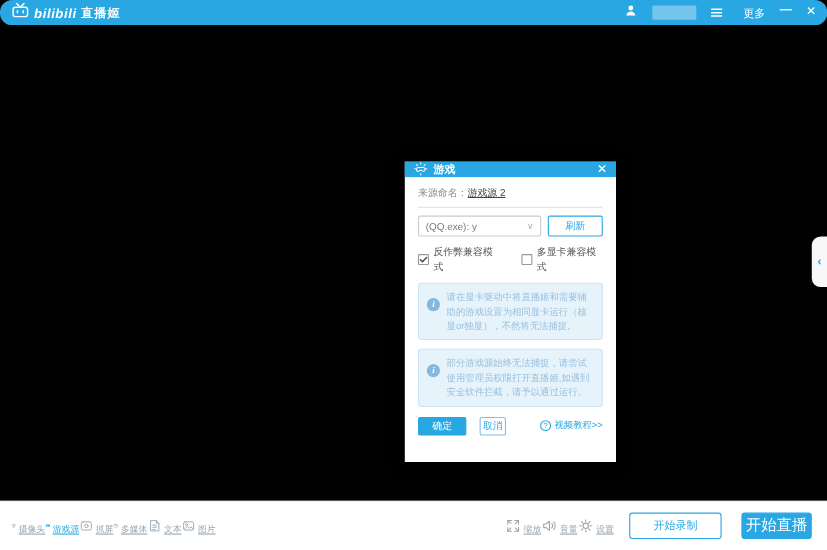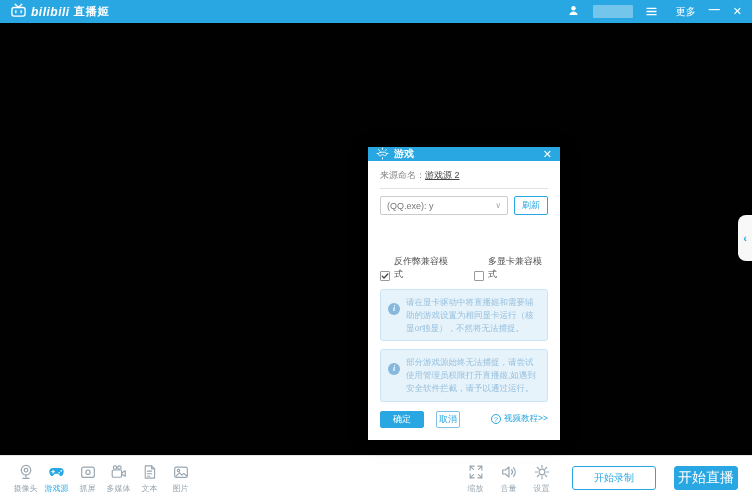--- a/index.html
+++ b/index.html
@@ -1,21 +1,21 @@
 <!DOCTYPE html>
 <html><head>
 <meta charset="utf-8">
 <style>
   * { margin:0; padding:0; box-sizing:border-box; }
   html,body { width:752px; height:500px; overflow:hidden; }
   body { font-family:"Liberation Sans","DejaVu Sans",sans-serif; background:#000; }
   .app { width:752px; height:500px; display:flex; flex-direction:column; background:#000; }
 
   
-  .titlebar { height:23px; background:#29A7E2; display:flex; align-items:center; padding:0 10px; flex:0 0 auto; }
+  .titlebar { height:23px; background:#29A7E2; display:flex; align-items:center; padding:0 10px; flex:0 0 auto;border-radius:11px; }
   .logo { display:flex; align-items:center; gap:4px; color:#fff; }
   .logo .app-name { font-size:12px; font-weight:bold; font-style:italic; letter-spacing:0.5px; }
   .logo .app-suffix { font-size:11px; font-weight:bold; letter-spacing:1px; }
   .tb-right { margin-left:auto; display:flex; align-items:center; gap:13px; color:#fff; }
   .user-box { width:40px; height:13px; background:rgba(255,255,255,0.35); border-radius:1px; }
   .menu-more { display:flex; align-items:center; gap:19px; font-size:10px; cursor:default; }
   .tb-btn { font-size:11px; line-height:1; cursor:default; }
   .tb-min { font-weight:bold; position:relative; top:-2px; }
 
   
@@ -23,55 +23,55 @@
   .side-tab { position:absolute; right:0; top:192px; width:14px; height:46px; background:#f8f8f8;
     border-radius:8px 0 0 8px; display:flex; align-items:center; justify-content:center;
     color:#29A7E2; font-size:11px; font-weight:bold; box-shadow:0 1px 3px rgba(0,0,0,.4); }
 
   
   .dialog { position:absolute; left:368px; top:124px; width:192px; background:#fff;
     box-shadow:0 3px 14px rgba(0,0,0,.55); font-size:9px; }
   .dlg-header { height:14px; background:#29A7E2; color:#fff; display:flex; align-items:center; padding:0 8px; }
   .dlg-title { font-size:10px; font-weight:bold; margin-left:5px; }
   .dlg-close { margin-left:auto; font-size:11px; line-height:1; cursor:default; }
-  .dlg-body { padding:8px 12px 12px; }
+  .dlg-body { padding:8px 12px 24px; }
   .name-row { display:flex; align-items:baseline; border-bottom:1px solid #e2e2e2; padding-bottom:6px; }
   .name-label { color:#888; }
   .name-input { border:0; outline:0; font-size:9px; color:#444; width:100px; font-family:inherit; background:transparent;text-decoration:underline; }
   .select-row { display:flex; margin-top:7px; }
   .select-box { flex:1; height:19px; border:1px solid #ccc; border-radius:2px; display:flex;
     align-items:center; padding:0 6px; color:#777; background:#fff; cursor:default; }
   .select-chevron { margin-left:auto; color:#aaa; font-size:8px; }
-  .refresh-btn { width:34px; height:19px; margin-left:6px; border:1px solid #29A7E2; border-radius:2px;
+  .refresh-btn { width:50px; height:19px; margin-left:6px; border:1px solid #29A7E2; border-radius:2px;
     background:#fff; color:#29A7E2; font-size:9px; font-family:inherit; cursor:default; }
   .check-row { display:flex; margin-top:8px; color:#555; }
-  .check-item { display:flex; align-items:flex-end; gap:4px; cursor:default; }
-  .check-item + .check-item { margin-left:20px;margin-top:32px; }
+  .check-item { display:flex; align-items:center; gap:4px; cursor:default; }
+  .check-item + .check-item { margin-left:20px; }
   .cbox { width:10px; height:10px; border:1px solid #999; border-radius:1px; background:#fff;
     display:flex; align-items:center; justify-content:center; flex:0 0 auto; }
   .notice { margin-top:8px; background:#E7F3FB; border:1px solid #CBE5F6; border-radius:3px;
     padding:6px 7px; display:flex; gap:6px; color:#97C0DE; font-size:8.5px; line-height:1.5; }
   .info-badge { width:12px; height:12px; border-radius:50%; background:#85B8DC; color:#fff;
     font-size:8px; font-style:italic; font-weight:bold; display:flex; align-items:center;
     justify-content:center; flex:0 0 auto; margin-top:7px; font-family:"Liberation Serif",serif; }
   .dlg-footer { display:flex; align-items:center; margin-top:9px; }
   .ok-btn { width:44px; height:17px; background:#29A7E2; border:1px solid #29A7E2; border-radius:2px;
     color:#fff; font-size:9px; font-family:inherit; cursor:default; }
   .cancel-btn { width:24px; height:17px; margin-left:12px; background:#fff; border:1px solid #7FC0E8;
     border-radius:2px; color:#29A7E2; font-size:9px; font-family:inherit; cursor:default; }
   .tutorial-link { margin-left:auto; color:#29A7E2; display:flex; align-items:center; gap:3px;
     font-size:8.5px; cursor:default; }
   .help-badge { width:10px; height:10px; border:1px solid #29A7E2; border-radius:50%; font-size:7px;
     display:flex; align-items:center; justify-content:center; flex:0 0 auto; }
 
   
   .bottombar { height:45px; background:#fff; border-top:1px solid #e8e8e8; display:flex;
     align-items:center; padding:0 10px; flex:0 0 auto; }
-  .tool-item { width:31px; display:flex; flex-direction:column; align-items:center; gap:2px;
-    color:#98A6B1; cursor:default; }
+  .tool-item { width:31px; display:flex; flex-direction:row; align-items:flex-end; gap:2px;
+    color:#98A6B1; cursor:default;text-decoration:underline; }
   .tool-item.active { color:#29A7E2; }
   .tool-item .t-label { font-size:8px; white-space:nowrap; }
   .tool-item svg { display:block; }
   .ctrl-group { margin-left:auto; display:flex; }
   .ctrl-group .tool-item { width:33px; }
   .record-btn { margin-left:14px; width:84px; height:24px; background:#fff; border:1px solid #29A7E2;
     border-radius:3px; color:#29A7E2; font-size:10px; font-family:inherit; cursor:default; }
   .live-btn { margin-left:18px; margin-right:4px; width:64px; height:24px; background:#29A7E2;
     border:1px solid #29A7E2; border-radius:3px; color:#fff; font-size:14px; font-family:inherit; cursor:default; }
 </style>

